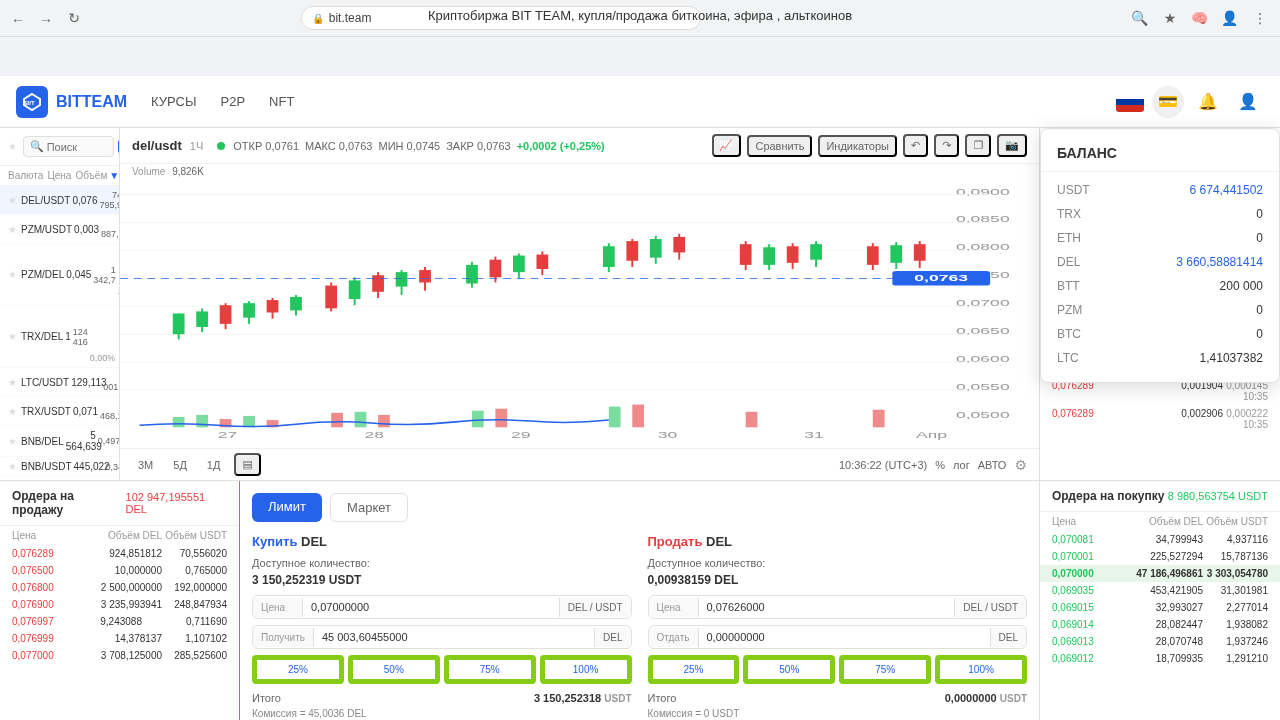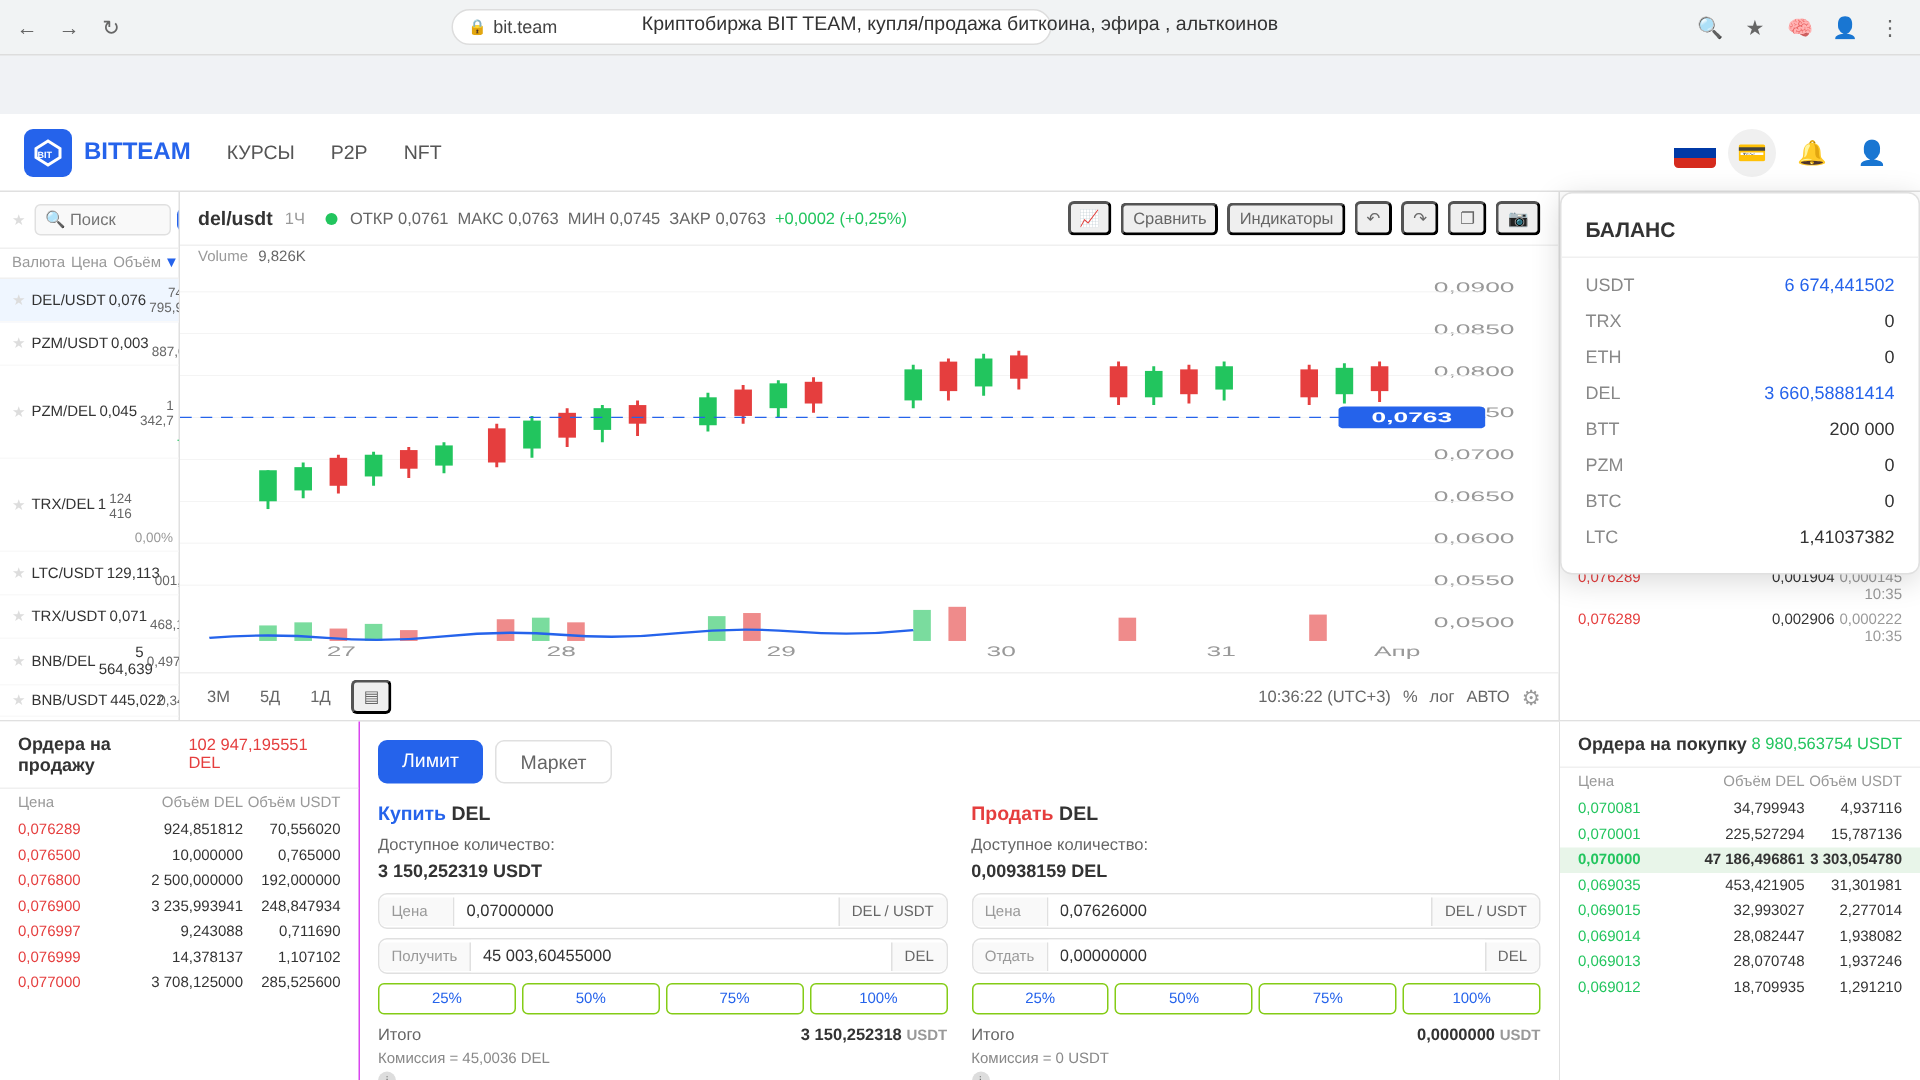--- a/index.html
+++ b/index.html
@@ -58,21 +58,21 @@
     .col-change.pos { color: #22c55e; }
     .fav-star { font-size: 10px; color: #ddd; margin-right: 2px; cursor: pointer; }
 
     
     .chart-area { flex: 1; background: white; border-right: 1px solid #e0e0e0; display: flex; flex-direction: column; overflow: hidden; }
     .chart-header { display: flex; align-items: center; padding: 6px 12px; border-bottom: 1px solid #f0f0f0; gap: 8px; flex-wrap: nowrap; }
     .chart-pair { font-size: 13px; font-weight: 600; color: #333; }
     .chart-tf { font-size: 11px; color: #999; }
     .price-dot { width: 8px; height: 8px; border-radius: 50%; background: #22c55e; display: inline-block; margin-left: 6px; }
     .chart-price-info { font-size: 11px; color: #666; display: flex; gap: 6px; flex-wrap: nowrap; }
-    .price-change { color: #22c55e; }
+    .price-change { color: #22c55e; font-weight: bold; }
     .chart-tools { margin-left: auto; display: flex; gap: 6px; align-items: center; }
     .tool-btn { font-size: 11px; color: #666; cursor: pointer; padding: 3px 6px; border-radius: 4px; display: flex; align-items: center; gap: 3px; }
     .volume-bar { padding: 2px 12px; font-size: 10px; color: #999; }
     .chart-canvas { flex: 1; position: relative; overflow: hidden; background: white; }
     .chart-bottom-bar { display: flex; align-items: center; padding: 4px 12px; border-top: 1px solid #f0f0f0; gap: 8px; }
     .tf-btn { font-size: 11px; color: #666; padding: 2px 6px; border-radius: 4px; cursor: pointer; }
     .chart-time { margin-left: auto; font-size: 11px; color: #666; }
     .chart-mode-btns { display: flex; gap: 4px; }
     .mode-btn { font-size: 11px; color: #666; cursor: pointer; }
 
@@ -118,21 +118,21 @@
     .form-col-title .action.buy { color: #2563eb; }
     .form-col-title .action.sell { color: #e53e3e; }
     .form-col-title .asset { font-weight: 600; color: #333; }
     .avail-label { font-size: 11px; color: #666; margin-bottom: 4px; }
     .avail-amount { font-size: 12px; font-weight: 600; color: #333; margin-bottom: 8px; }
     .form-field-row { display: flex; align-items: center; border: 1px solid #e0e0e0; border-radius: 6px; margin-bottom: 6px; overflow: hidden; }
     .field-label { font-size: 10px; color: #999; padding: 4px 8px; background: #f9f9f9; border-right: 1px solid #e0e0e0; min-width: 50px; }
     .field-input { flex: 1; font-size: 11px; padding: 5px 8px; border: none; outline: none; color: #333; }
     .field-currency { font-size: 10px; color: #666; padding: 4px 8px; background: #f9f9f9; border-left: 1px solid #e0e0e0; }
     .percent-btns { display: flex; gap: 4px; margin-bottom: 8px; }
-    .pct-btn { flex: 1; text-align: center; padding: 4px 0; border: 1px solid #84cc16; border-radius: 4px; font-size: 10px; color: #2563eb; cursor: pointer; font-weight: 500; }
+    .pct-btn { flex: 1; text-align: center; padding: 4px 0; border: 5px solid #84cc16; border-radius: 4px; font-size: 10px; color: #2563eb; cursor: pointer; font-weight: 500; }
     .form-total-row { display: flex; justify-content: space-between; align-items: center; font-size: 11px; color: #666; margin-bottom: 4px; }
     .form-total-val { font-weight: 600; color: #333; }
     .commission-row { font-size: 10px; color: #888; margin-bottom: 8px; display: flex; gap: 3px; flex-direction: column; }
     .info-icon { width: 12px; height: 12px; border-radius: 50%; background: #ddd; color: #666; font-size: 8px; display: inline-flex; align-items: center; justify-content: center; cursor: pointer; }
     .submit-btn { width: 100%; padding: 8px; border-radius: 6px; border: none; font-size: 12px; font-weight: 600; cursor: pointer; margin-top: 4px; }
     .submit-btn.buy { background: #2563eb; color: white; }
     .submit-btn.sell { background: #e53e3e; color: white; }
 
     
     .bottom-orders-right { width: 240px; background: white; overflow: hidden; display: flex; flex-direction: column; }
@@ -574,21 +574,21 @@
         <span style="width:65px;text-align:right;">192,000000</span>
       </div>
       <div class="order-row">
         <span style="width:55px;color:#e53e3e;">0,076900</span>
         <span style="flex:1;text-align:right;">3 235,993941</span>
         <span style="width:65px;text-align:right;">248,847934</span>
       </div>
       <div class="order-row">
         <span style="width:55px;color:#e53e3e;">0,076997</span>
         <span style="flex:1;text-align:right;">9,243088</span>
-        <span style="width:65px;text-align:right;">0,711690</span>
+        <span style="width:85px;text-align:right;">0,711690</span>
       </div>
       <div class="order-row">
         <span style="width:55px;color:#e53e3e;">0,076999</span>
         <span style="flex:1;text-align:right;">14,378137</span>
         <span style="width:65px;text-align:right;">1,107102</span>
       </div>
       <div class="order-row">
         <span style="width:55px;color:#e53e3e;">0,077000</span>
         <span style="flex:1;text-align:right;">3 708,125000</span>
         <span style="width:65px;text-align:right;">285,525600</span>

